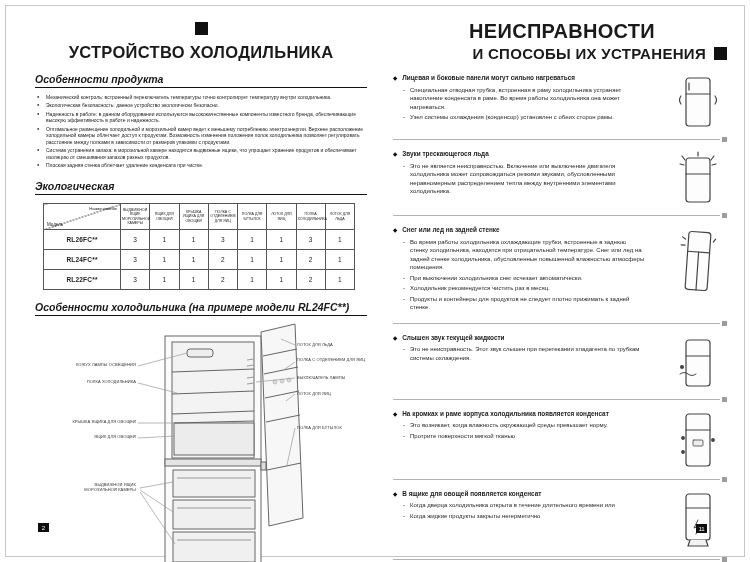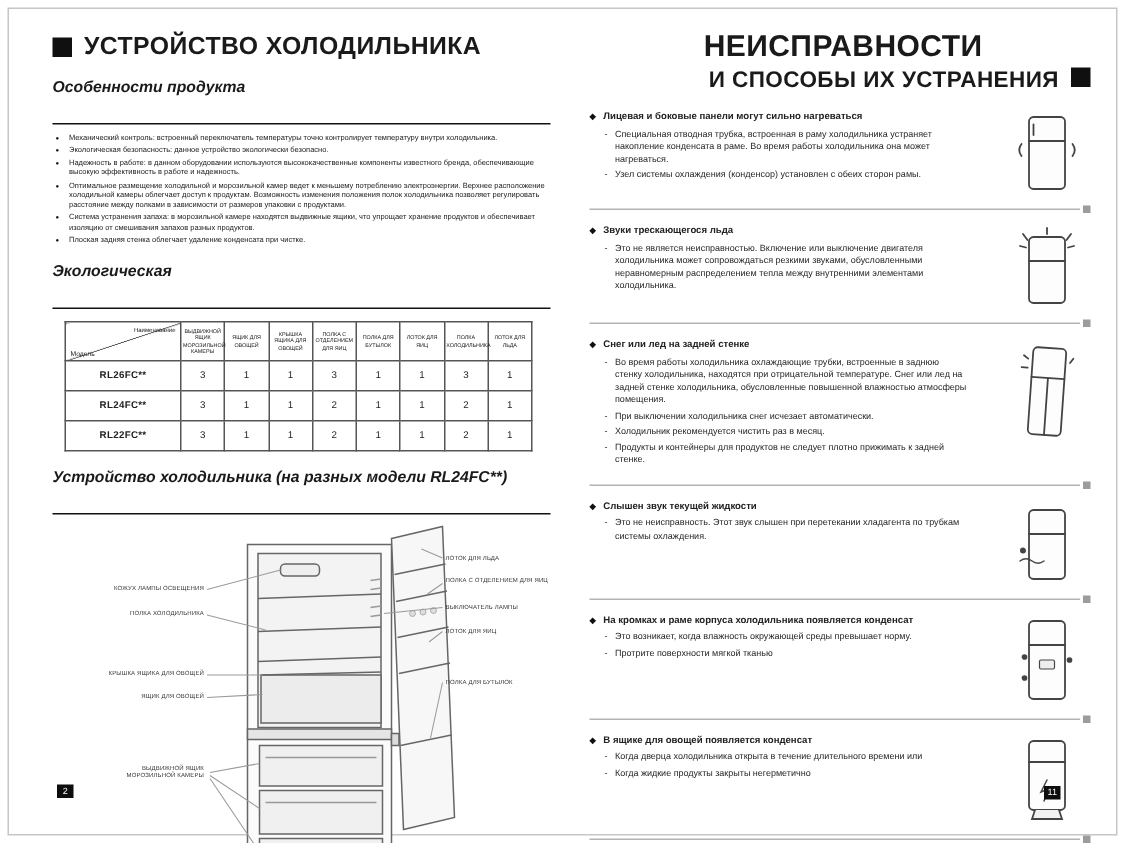--- a/index.html
+++ b/index.html
@@ -5,25 +5,25 @@
   html,body{margin:0;padding:0;}
   body{
     width:750px;height:562px;position:relative;overflow:hidden;
     background:#ffffff;color:#1a1a1a;
     font-family:"Liberation Sans", sans-serif;
   }
   .scan-frame{position:absolute;inset:5px;border:1px solid #c6c6c6;}
 
   
   .page-left{position:absolute;left:35px;top:22px;width:332px;}
-  .pl-title{display:flex;align-items:center;gap:8px;font-size:16.5px;font-weight:bold;letter-spacing:.3px;}
+  .pl-title{display:flex;align-items:center;gap:8px;font-size:16.5px;font-weight:bold;letter-spacing:.3px;flex-direction:column;}
   .blk-sq{width:13px;height:13px;background:#101010;display:inline-block;flex:none;}
   .sec-head{
     font-size:10.5px;font-weight:bold;font-style:italic;
-    border-bottom:1.6px solid #111;padding-bottom:18px;margin-top:11px;
+    border-bottom:1.6px solid #111;padding-bottom:2px;margin-top:11px;
   }
   ul.features{list-style:none;margin:6px 0 0 2px;padding:0;}
   ul.features li{
     position:relative;padding-left:9px;font-size:5px;line-height:1.35;
     color:#222;margin-bottom:1.5px;max-width:318px;
   }
   ul.features li::before{content:"●";position:absolute;left:0;top:0;font-size:4px;color:#111;}
 
   
   table.acc{border-collapse:collapse;margin:8px 0 0 8px;table-layout:fixed;width:312px;}
@@ -50,21 +50,21 @@
     position:absolute;min-width:9px;height:9px;background:#0d0d0d;color:#fff;
     font-size:6px;display:flex;align-items:center;justify-content:center;padding:0 1px;
   }
   .pn-left{left:38px;top:523px;}
   .pn-right{left:696px;top:524px;}
 
   
   .page-right{position:absolute;left:393px;top:20px;width:334px;}
   .pr-title{font-weight:bold;letter-spacing:.3px;}
   .pr-t1{font-size:20px;text-align:right;padding-right:72px;}
-  .pr-t2{font-size:15px;text-align:right;display:flex;justify-content:flex-end;align-items:flex-start;gap:8px;margin-top:2px;}
+  .pr-t2{font-size:15px;text-align:right;display:flex;justify-content:flex-end;align-items:center;gap:8px;margin-top:2px;}
   .issues{margin-top:12px;}
   .issue{display:flex;align-items:flex-start;}
   .issue-text{flex:1;padding-right:8px;}
   .issue-title{display:flex;gap:5px;font-size:6.4px;font-weight:bold;color:#222;align-items:baseline;}
   .diamond{font-size:5.5px;line-height:1;color:#111;flex:none;}
   ul.points{list-style:none;margin:4px 0 0 10px;padding:0;}
   ul.points li{position:relative;padding-left:7px;font-size:6px;line-height:1.42;color:#262626;margin-bottom:2px;max-width:235px;}
   ul.points li::before{content:"-";position:absolute;left:0;top:0;}
   .issue-icon{width:58px;flex:none;display:flex;justify-content:center;}
   .sep{display:flex;align-items:center;gap:2px;margin:7px 0 8px 0;}
@@ -160,21 +160,21 @@
         <td>1</td>
         <td>2</td>
         <td>1</td>
         <td>1</td>
         <td>2</td>
         <td>1</td>
       </tr>
     </tbody>
   </table>
 
-  <div class="sec-head">Устройство холодильника (на разных модели RL24FC**)</div>
+  <div class="sec-head">Особенности холодильника (на примере модели RL24FC**)</div>
 
   <div class="diagram">
 
     <svg width="332" height="250" viewBox="0 0 332 250">
       <g stroke="#666" fill="none" stroke-width="1">
 
         <rect x="130" y="14" width="96" height="230" fill="#fbfbfb"></rect>
         <rect x="137" y="20" width="82" height="116" fill="#f3f3f3"></rect>
 
         <rect x="152" y="27" width="26" height="8" rx="3" fill="#eee"></rect>

